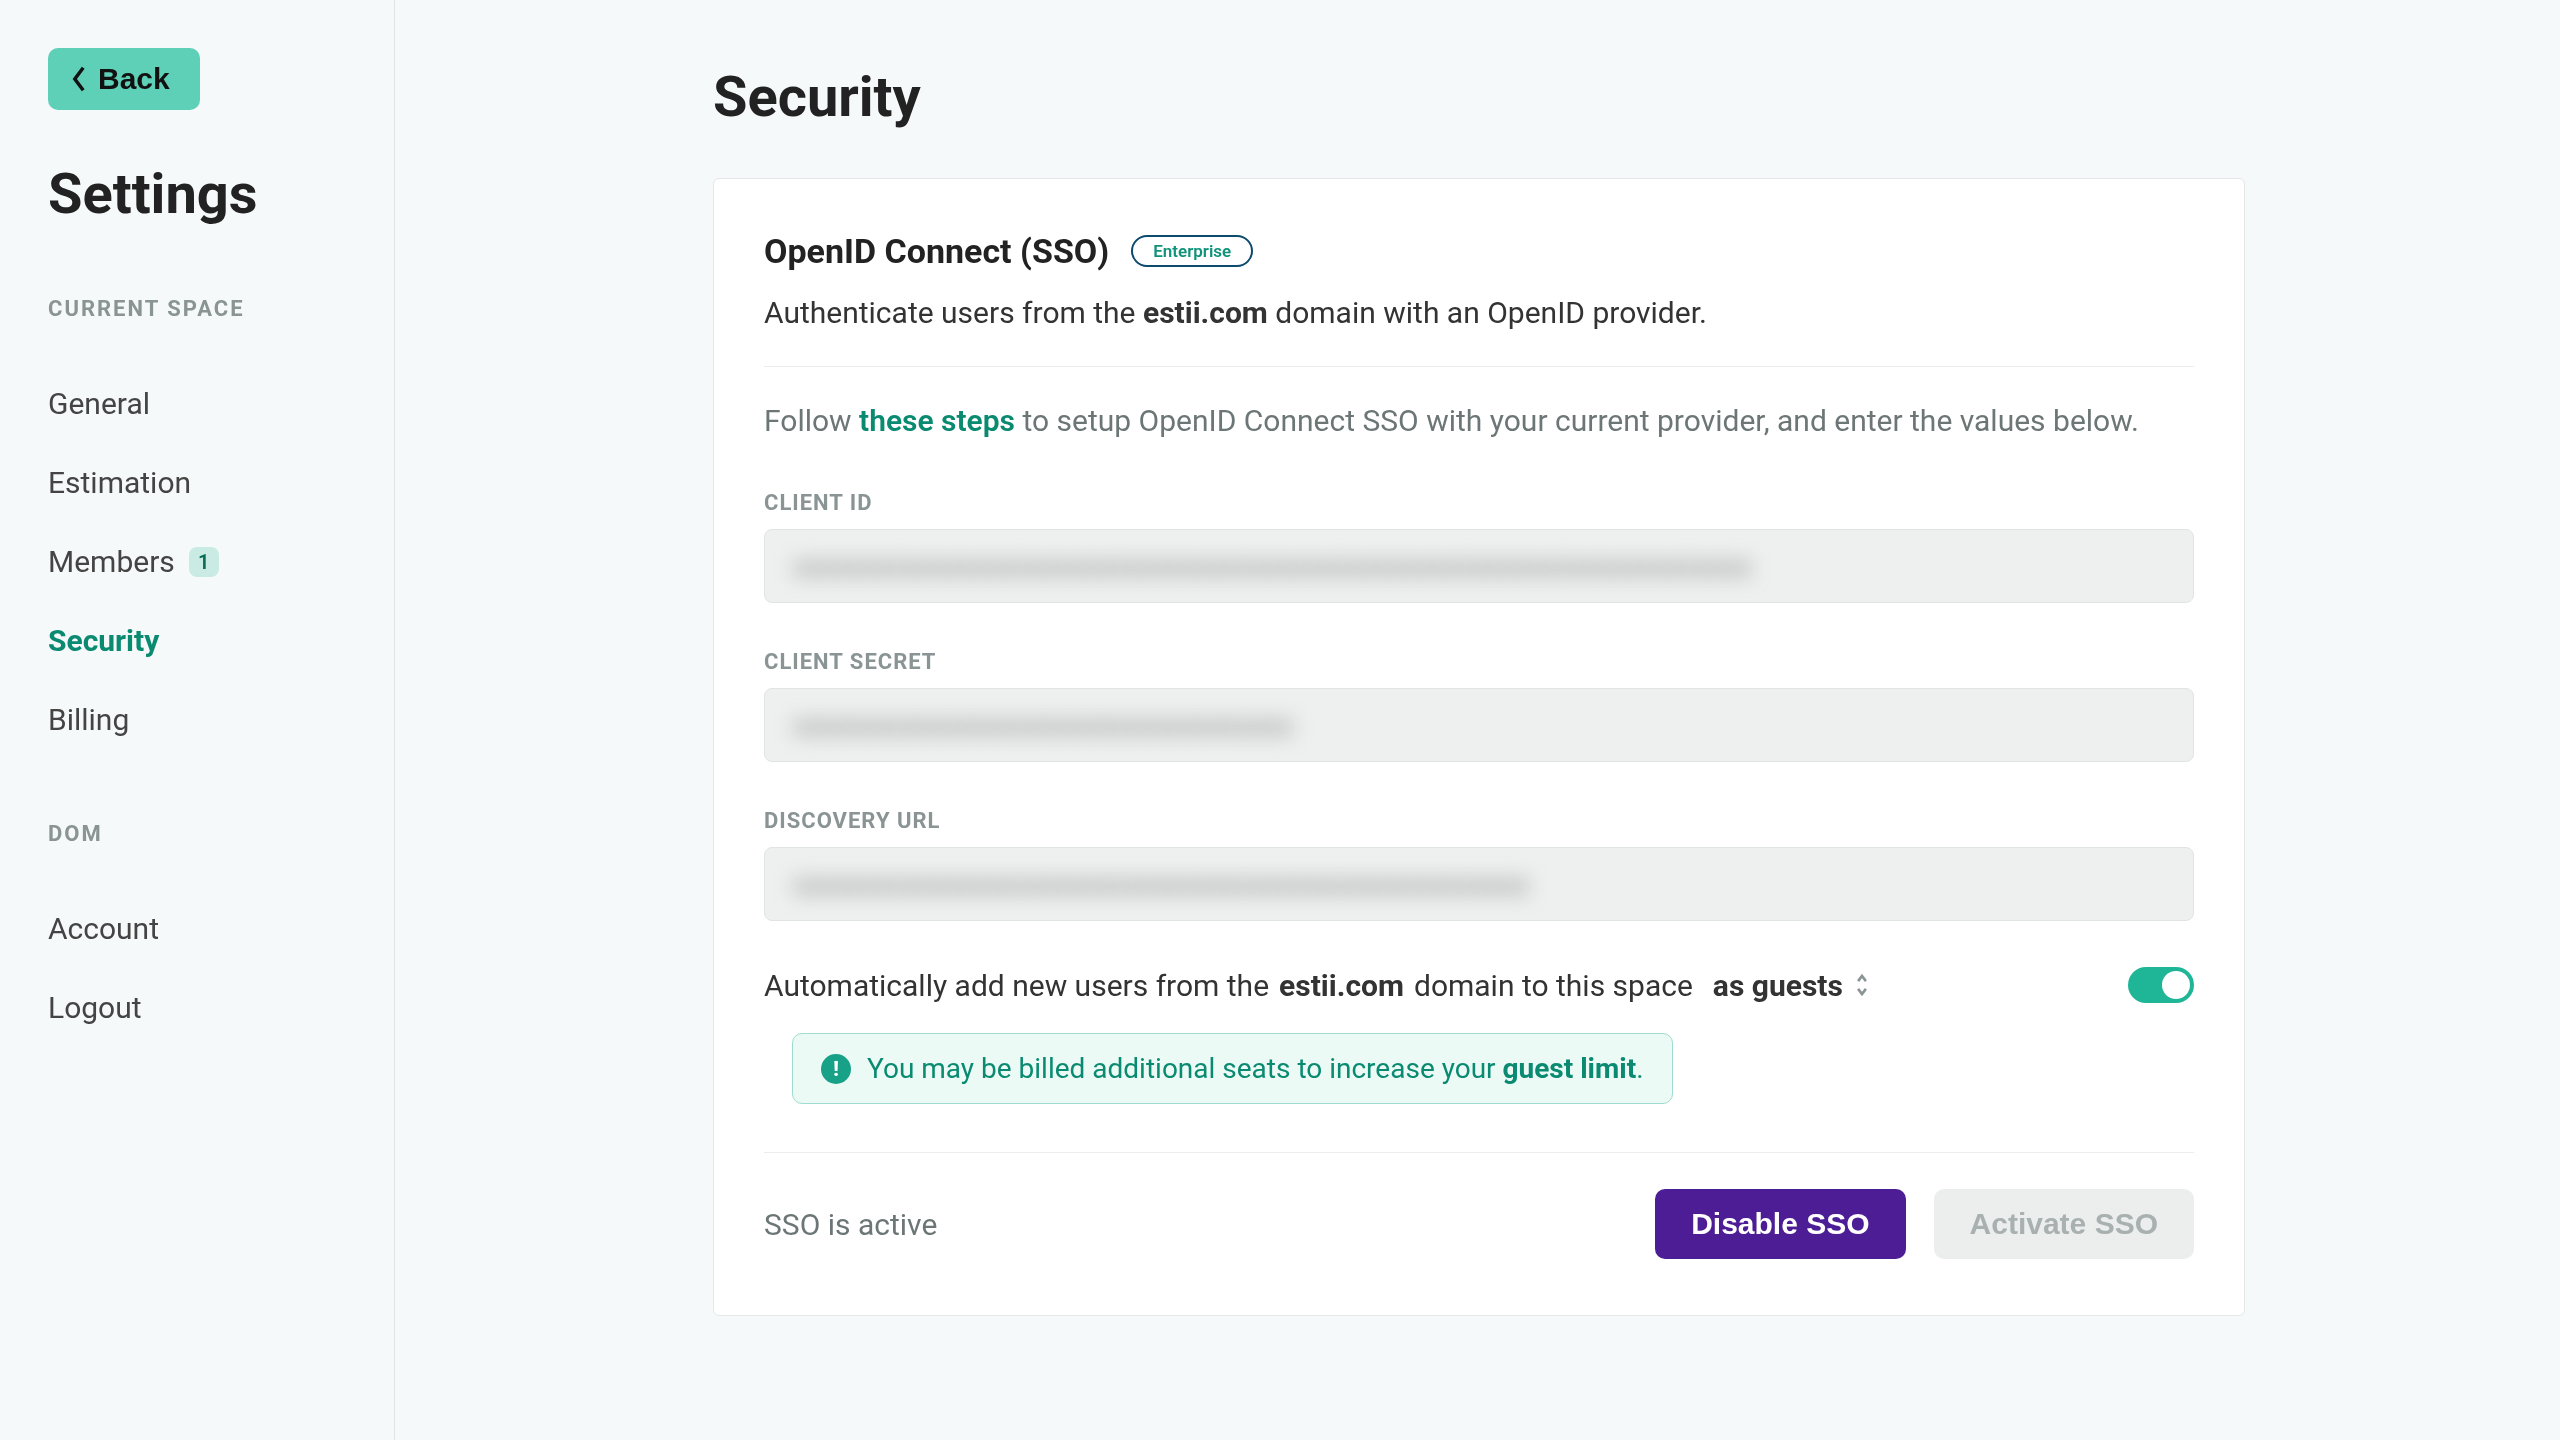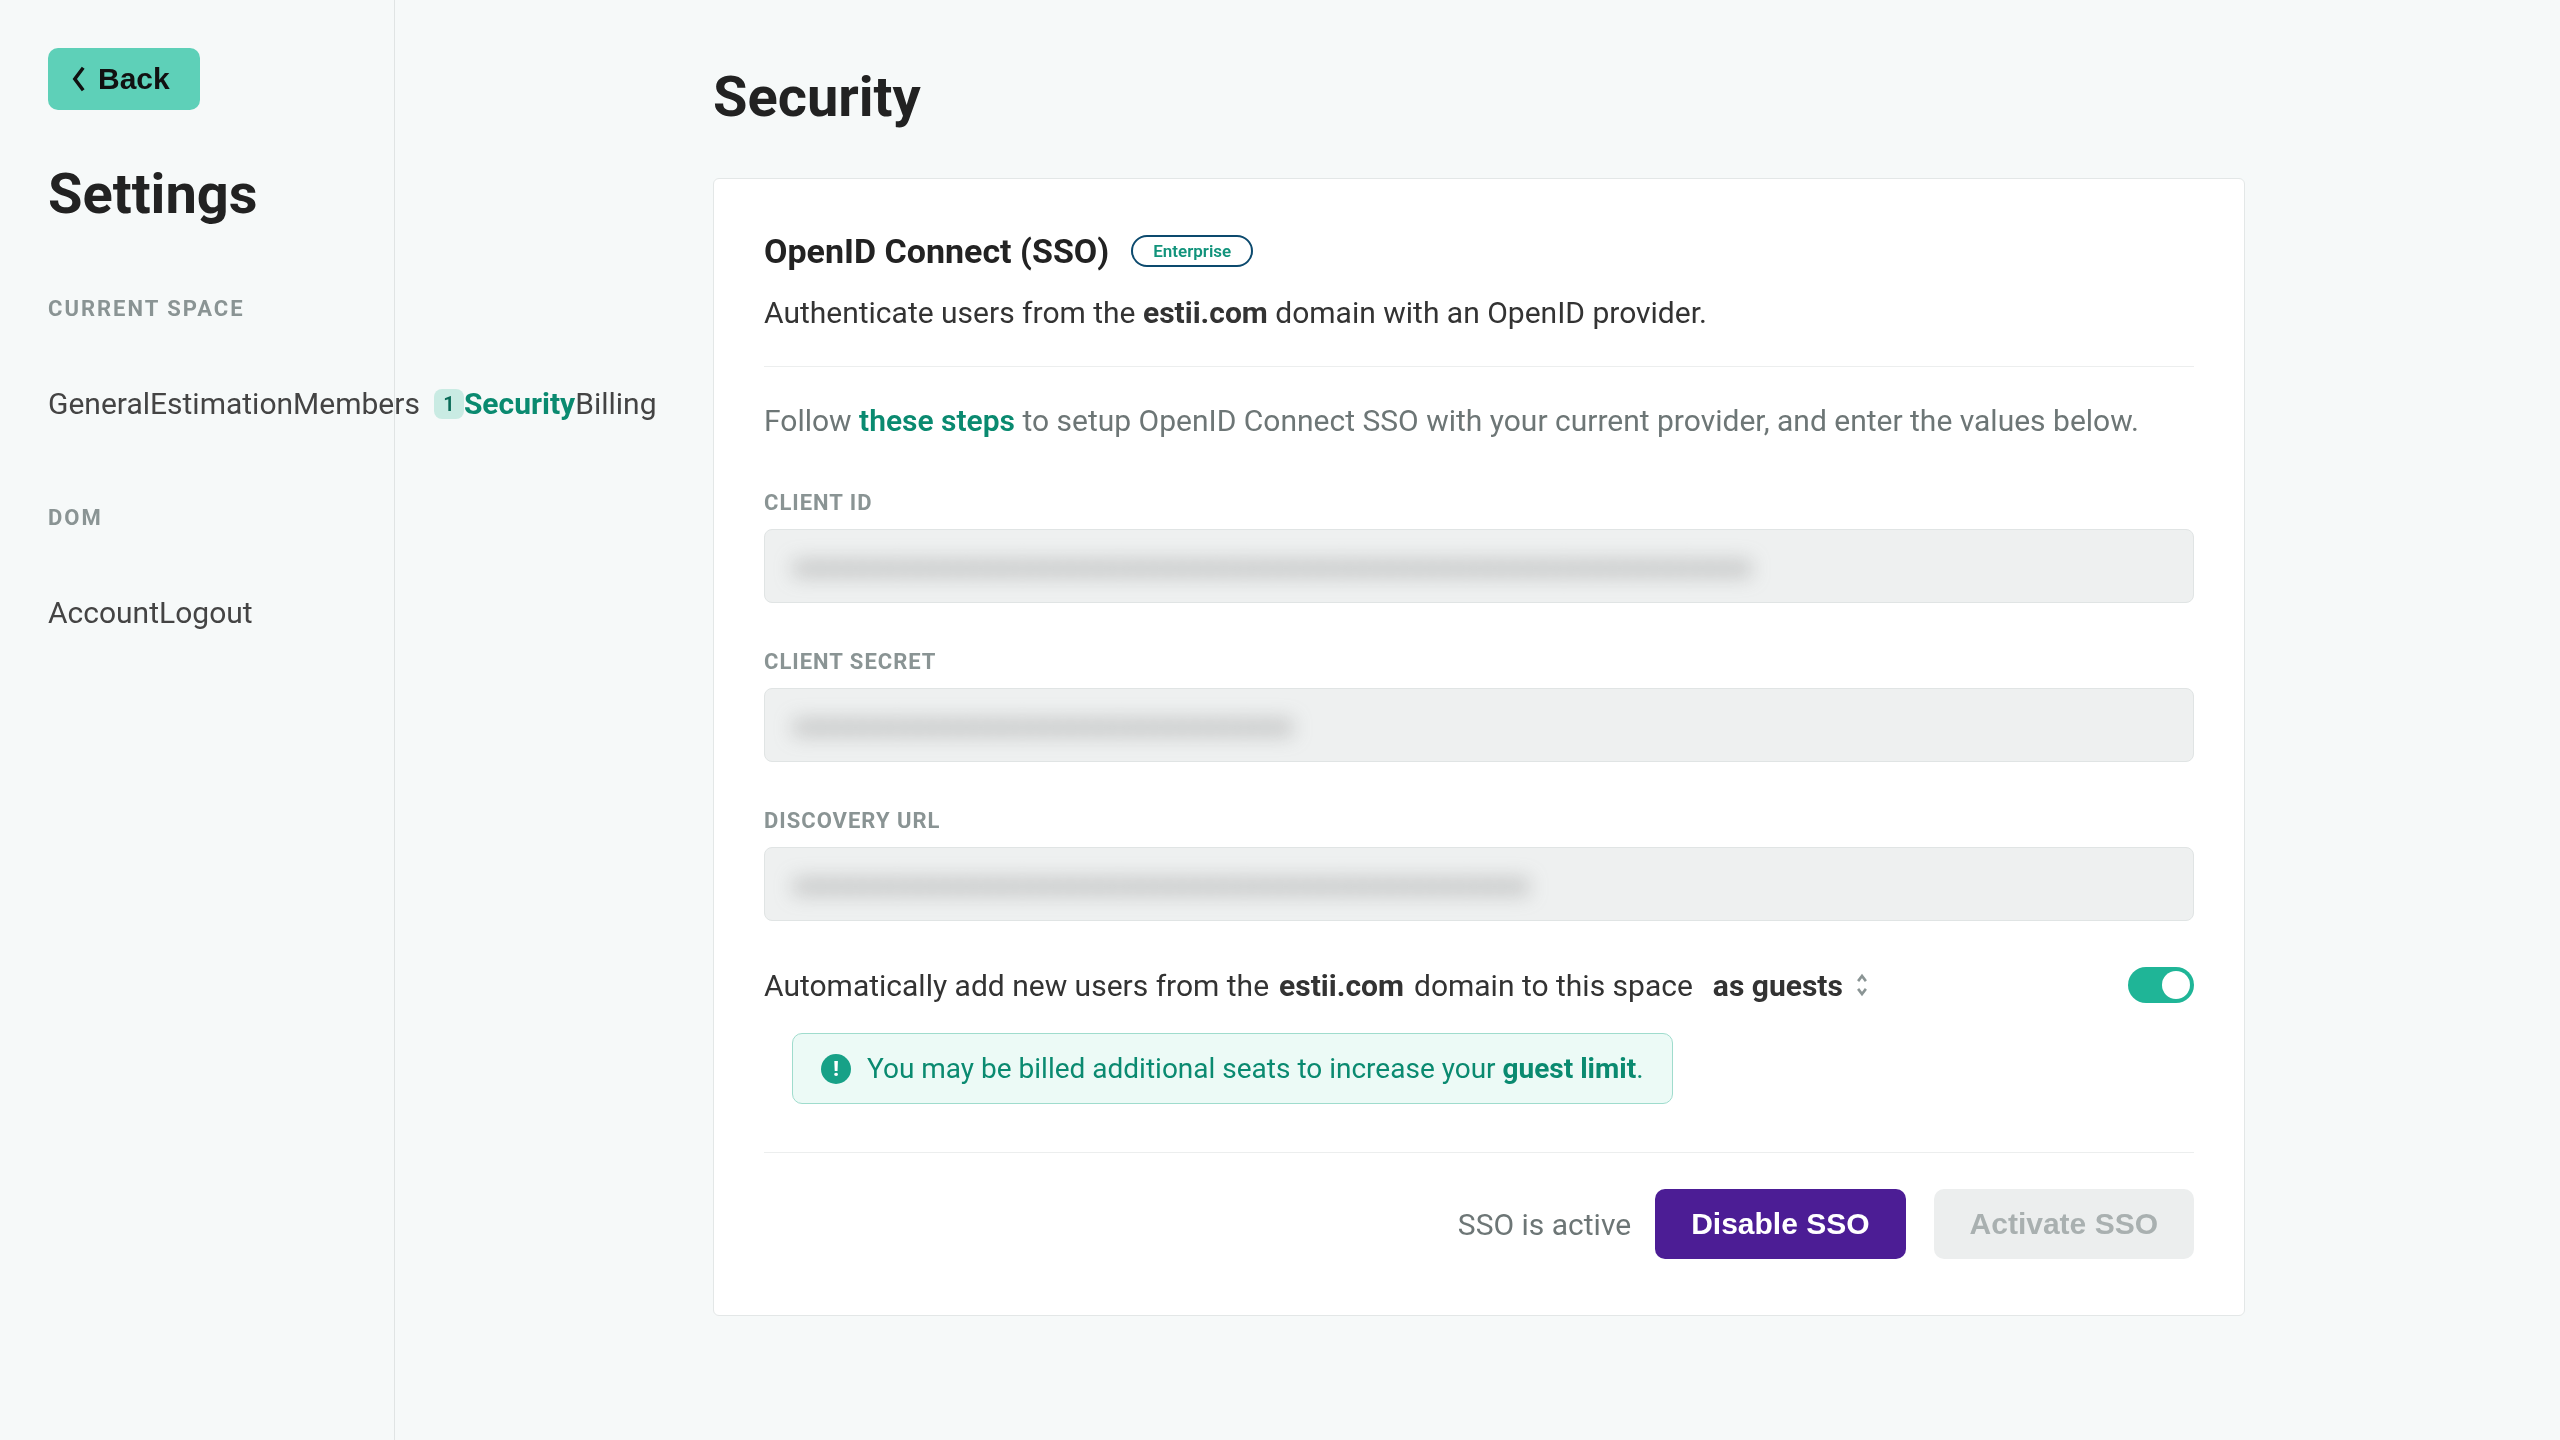--- a/index.html
+++ b/index.html
@@ -48,21 +48,21 @@
   margin-bottom: 60px;
 }
 .section-label {
   font-size: 22px;
   font-weight: 700;
   letter-spacing: 2px;
   color: #8a9494;
   text-transform: uppercase;
   margin-bottom: 34px;
 }
-.nav-list { list-style: none; display: flex; flex-direction: row; gap: 0; }
+.nav-list { list-style: none; display: flex; flex-direction: column; gap: 0; }
 .nav-item {
   font-size: 30px;
   color: #444;
   padding: 22px 0;
   cursor: pointer;
   display: flex;
   align-items: center;
   gap: 14px;
 }
 .nav-item.active { color: #0a8a70; font-weight: 700; }
@@ -208,21 +208,21 @@
   display: inline-flex;
   align-items: center;
   justify-content: center;
   font-weight: 900;
   font-size: 20px;
   flex-shrink: 0;
 }
 .footer-row {
   display: flex;
   align-items: center;
-  justify-content: flex-end;
+  justify-content: space-between;
   margin-top: 20px;
   gap: 24px;
 }
 .status-text { font-size: 30px; color: #6d7676; }
 .btn-group { display: flex; gap: 28px; }
 .btn {
   border: none;
   border-radius: 10px;
   padding: 18px 36px;
   font-size: 30px;

